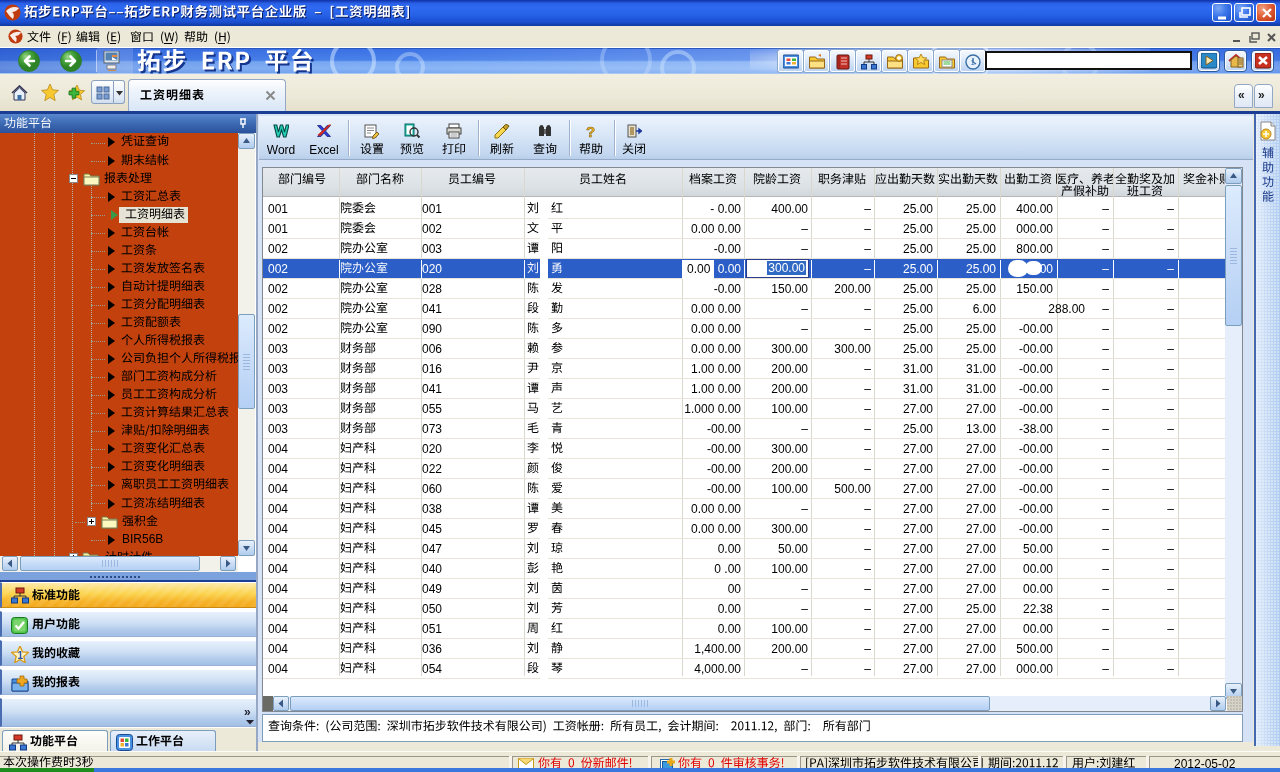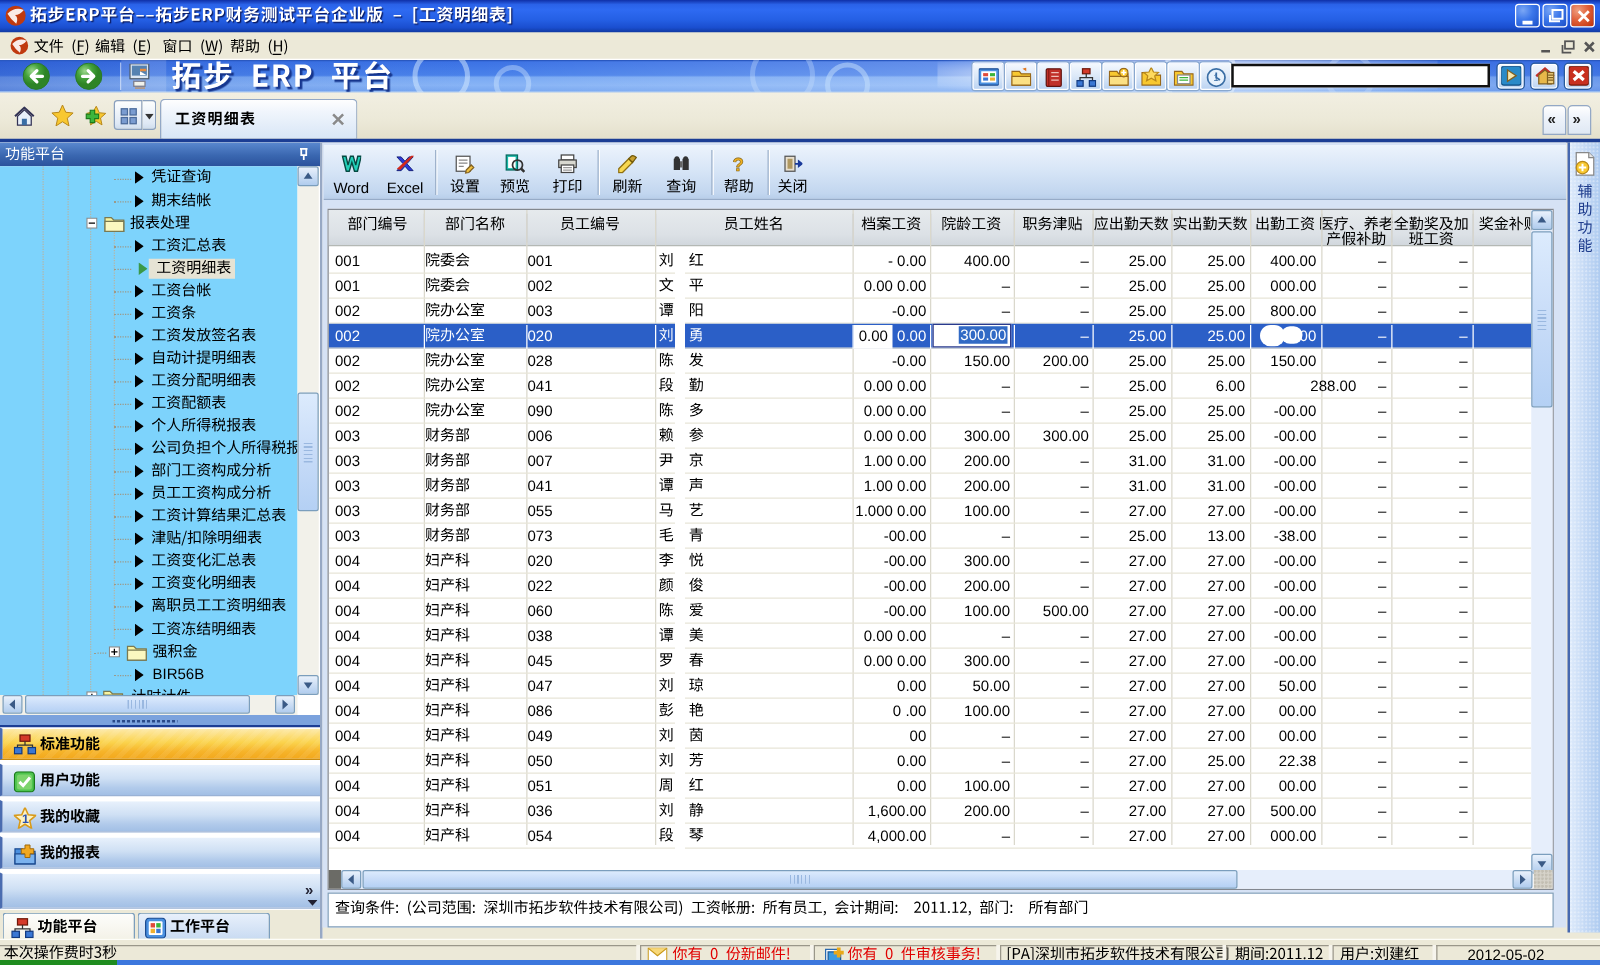--- a/index.html
+++ b/index.html
@@ -21,21 +21,21 @@
 .gear{position:absolute;border-radius:50%;border:4px solid rgba(205,228,252,.33)}
 .bbtn{position:absolute;top:2px;width:25px;height:22px;border:1px solid #fff;border-radius:2px;
 background:linear-gradient(180deg,#f4f8fe 0%,#dbe8f8 50%,#bcd4f2 100%);box-shadow:0 0 0 1px #89a8cf}
 .bbtn svg{position:absolute;left:4px;top:3px}
 
 #tabrow{left:0;top:74px;width:1280px;height:37px;background:linear-gradient(180deg,#f2efe2 0%,#ece9d8 60%,#e4e0cc 100%)}
 #divider{left:0;top:111px;width:1280px;height:3px;background:#1b3d94}
 
 #lpanel{left:0;top:114px;width:258px;height:638px;background:#fff;border-right:2px solid #97a8c4}
 #lphead{left:0;top:0;width:256px;height:19px;background:linear-gradient(180deg,#5988cf 0%,#3a67b0 55%,#2b529c 100%);color:#fff}
-#tree{left:0;top:19px;width:238px;height:423px;background:#7dd3fc;overflow:hidden}
+#tree{left:0;top:19px;width:238px;height:423px;background:#c2410c;overflow:hidden}
 #tree span{position:absolute}
 .hstub{border-top:1px dotted #9a9a8a;height:1px}
 .vguide{position:absolute;width:1px;border-left:1px dotted #b5b5a5}
 
 .sbtn{position:absolute;border:1px solid #7b9ebd;border-radius:2px;background:linear-gradient(180deg,#e9f1fc 0%,#cfe0f5 45%,#b0ccee 100%)}
 .sthumb{position:absolute;border:1px solid #7b9ebd;border-radius:2px;background:linear-gradient(180deg,#dcebfd 0%,#c8dcf8 50%,#b4d0f4 100%)}
 .sthumb.h::after{content:"";position:absolute;left:50%;margin-left:-8px;top:3px;width:16px;height:7px;background:repeating-linear-gradient(90deg,#9ab8e0 0 1px,rgba(0,0,0,0) 1px 3px)}
 .sthumb.v::after{content:"";position:absolute;top:50%;margin-top:-8px;left:4px;height:16px;width:7px;background:repeating-linear-gradient(180deg,#9ab8e0 0 1px,rgba(0,0,0,0) 1px 3px)}
 .strack{position:absolute;background:#f2f1ea}
 
@@ -1755,21 +1755,21 @@
           <span class="c" style="left:5px">003</span>
           <span class="c" style="left:77px">
             <svg class="cj" width="37" height="13" viewBox="0 0 37 13">
               <g transform="translate(0,10.2) scale(0.06,-0.06)">
                 <use href="#r3k" x="0"></use>
                 <use href="#r2o" x="200"></use>
                 <use href="#r1l" x="400"></use>
               </g>
             </svg>
           </span>
-          <span class="c" style="left:159px">007</span>
+          <span class="c" style="left:159px">016</span>
           <span class="c" style="left:264px">
             <svg class="cj" width="13" height="13" viewBox="0 0 13 13">
               <g transform="translate(0,10.2) scale(0.06,-0.06)">
                 <use href="#r3n" x="0"></use>
               </g>
             </svg>
           </span>
           <span class="c" style="left:288px">
             <svg class="cj" width="13" height="13" viewBox="0 0 13 13">
               <g transform="translate(0,10.2) scale(0.06,-0.06)">
@@ -2105,21 +2105,21 @@
           <span class="c" style="left:5px">004</span>
           <span class="c" style="left:77px">
             <svg class="cj" width="37" height="13" viewBox="0 0 37 13">
               <g transform="translate(0,10.2) scale(0.06,-0.06)">
                 <use href="#r3u" x="0"></use>
                 <use href="#r30" x="200"></use>
                 <use href="#r3v" x="400"></use>
               </g>
             </svg>
           </span>
-          <span class="c" style="left:159px">086</span>
+          <span class="c" style="left:159px">040</span>
           <span class="c" style="left:264px">
             <svg class="cj" width="13" height="13" viewBox="0 0 13 13">
               <g transform="translate(0,10.2) scale(0.06,-0.06)">
                 <use href="#r45" x="0"></use>
               </g>
             </svg>
           </span>
           <span class="c" style="left:288px">
             <svg class="cj" width="13" height="13" viewBox="0 0 13 13">
               <g transform="translate(0,10.2) scale(0.06,-0.06)">
@@ -2260,21 +2260,21 @@
               </g>
             </svg>
           </span>
           <span class="c" style="left:288px">
             <svg class="cj" width="13" height="13" viewBox="0 0 13 13">
               <g transform="translate(0,10.2) scale(0.06,-0.06)">
                 <use href="#r4a" x="0"></use>
               </g>
             </svg>
           </span>
-          <span class="n" style="left:388px;width:90px">1,600.00</span>
+          <span class="n" style="left:388px;width:90px">1,400.00</span>
           <span class="n" style="left:455px;width:90px">200.00</span>
           <span class="n" style="left:518px;width:90px">–</span>
           <span class="n" style="left:580px;width:90px">27.00</span>
           <span class="n" style="left:643px;width:90px">27.00</span>
           <span class="n" style="left:700px;width:90px">500.00</span>
           <span class="n" style="left:756px;width:90px">–</span>
           <span class="n" style="left:821px;width:90px">–</span>
         </div>
 <div class="row" style="top:491px">
           <span class="c" style="left:5px">004</span>

